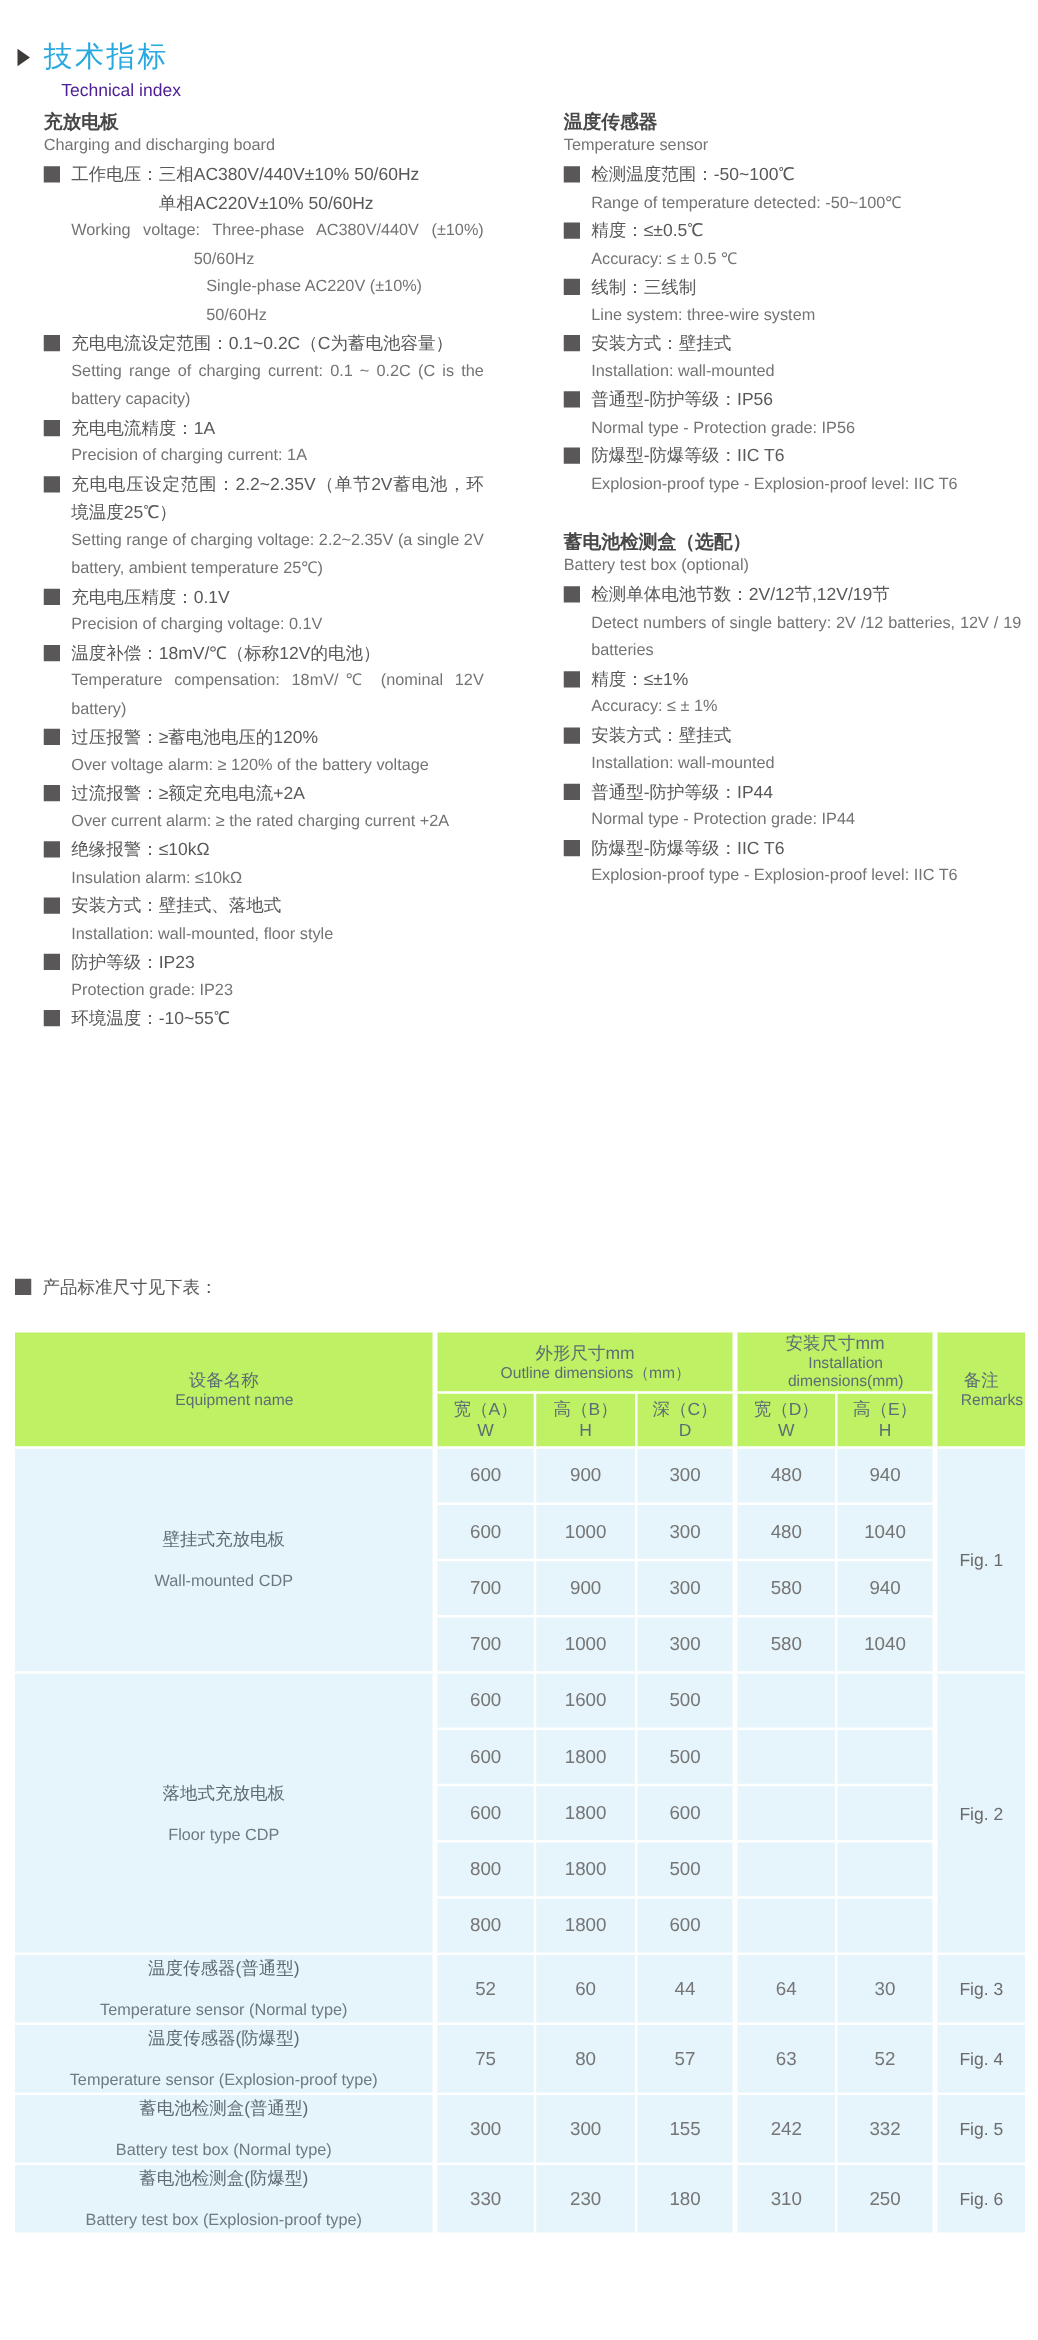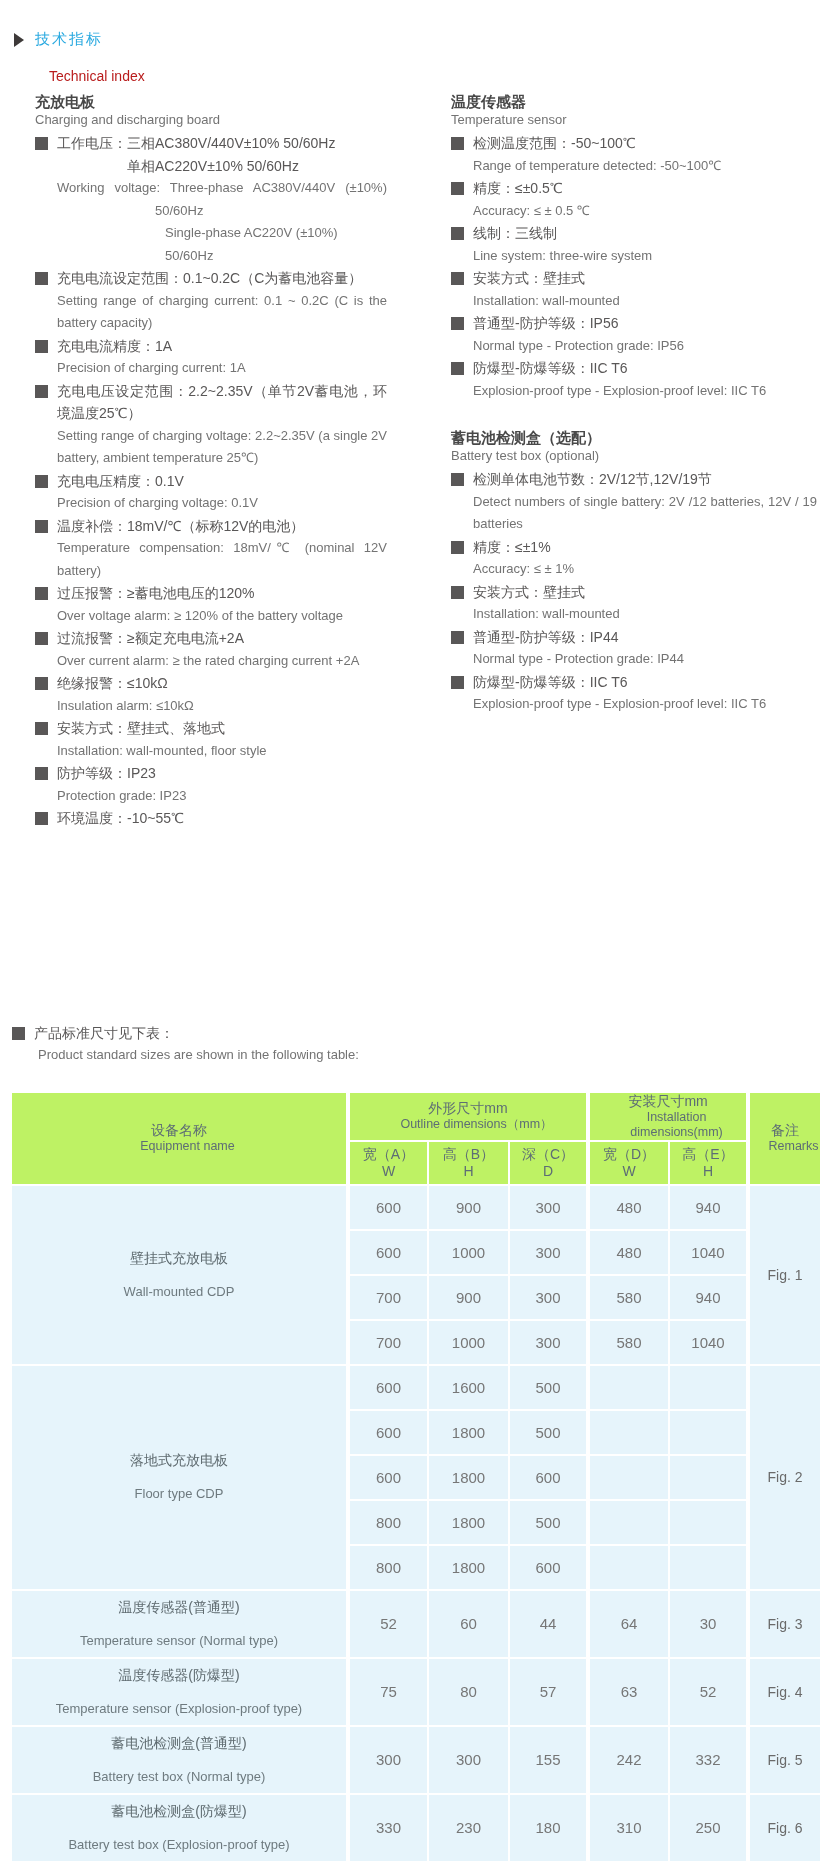--- a/index.html
+++ b/index.html
@@ -4,22 +4,22 @@
 <style>
   * { margin:0; padding:0; box-sizing:border-box; }
   html,body { background:#fff; }
   body { width:830px; font-family:"Liberation Sans", sans-serif; }
   .page { position:relative; width:830px; height:1872px; background:#fff; overflow:hidden; }
 
   
   .hdr { padding-top:30px; padding-left:14px; }
   .hdr-row { display:flex; align-items:center; }
   .tri { width:0; height:0; border-left:10px solid #3e3a39; border-top:7px solid transparent; border-bottom:7px solid transparent; margin-right:11px; }
-  .title-cn { font-size:15px; color:#29a9e0; letter-spacing:2px; }
-  .title-en { font-size:14px; color:#b91c1c; margin-left:35px; margin-top:19px; }
+  .title-cn { font-size:23px; color:#29a9e0; letter-spacing:2px; }
+  .title-en { font-size:14px; color:#4c1d95; margin-left:35px; margin-top:3px; }
 
   
   .columns { display:flex; margin-top:8px; padding-left:35px; }
   .col-left { width:352px; }
   .col-right { width:366px; margin-left:64px; }
   .sec { margin-top:0; }
   .sec + .sec { margin-top:26px; }
   .sec-cn { font-size:15px; font-weight:bold; color:#484848; line-height:19px; }
   .sec-en { font-size:13px; color:#737373; line-height:17px; margin-bottom:4px; }
   .line { position:relative; padding-left:22px; font-size:14px; color:#595757; line-height:22.5px; text-align:justify; }
@@ -36,21 +36,21 @@
 
   
   table.size { border-collapse:collapse; table-layout:fixed; margin:24px 0 0 10px; width:810px; }
   table.size th, table.size td { border:2px solid #fff; padding:0; text-align:center; vertical-align:middle; }
   table.size th { background:#bef264; font-weight:normal; }
   table.size td { background:#e6f4fb; }
   .bl { border-left-width:4px !important; }
   .th-cn { font-size:14px; color:#5d6d75; line-height:17px; }
   .th-en { font-size:12.5px; color:#5d6d75; line-height:15px;padding-left:17px; }
   tr.hr1 { height:46px; } tr.hr2 { height:44px; }
-  tr.r45 { height:45px; } tr.r57 { height:68px; }
+  tr.r45 { height:45px; } tr.r57 { height:56px; }
   .nm-cn { font-size:14px; color:#5f6b70; line-height:17px; }
   .nm-en { font-size:13px; color:#6e7a7f; line-height:16px;margin-top:17px; }
   td.val { font-size:15px; color:#767676; }
   td.rmk { font-size:14px; color:#6a6a6a; }
 </style>
 </head>
 <body>
 
 <div class="page">
 
@@ -177,21 +177,20 @@
         <div>
           <div class="line"><span class="sq"></span><span>防爆型-防爆等级：IIC T6</span></div>
           <div class="en">Explosion-proof type - Explosion-proof level: IIC T6</div>
         </div>
       </div>
     </div>
   </div>
 
   <div class="note">
     <div class="line"><span class="sq"></span><span>产品标准尺寸见下表：</span></div>
-    <div class="en">Product standard sizes are shown in the following table:</div>
   </div>
 
   <table class="size">
     <colgroup>
       <col style="width:337px">
         <col style="width:80px">
         <col style="width:81px">
         <col style="width:79px">
         <col style="width:81px">
         <col style="width:79px">

